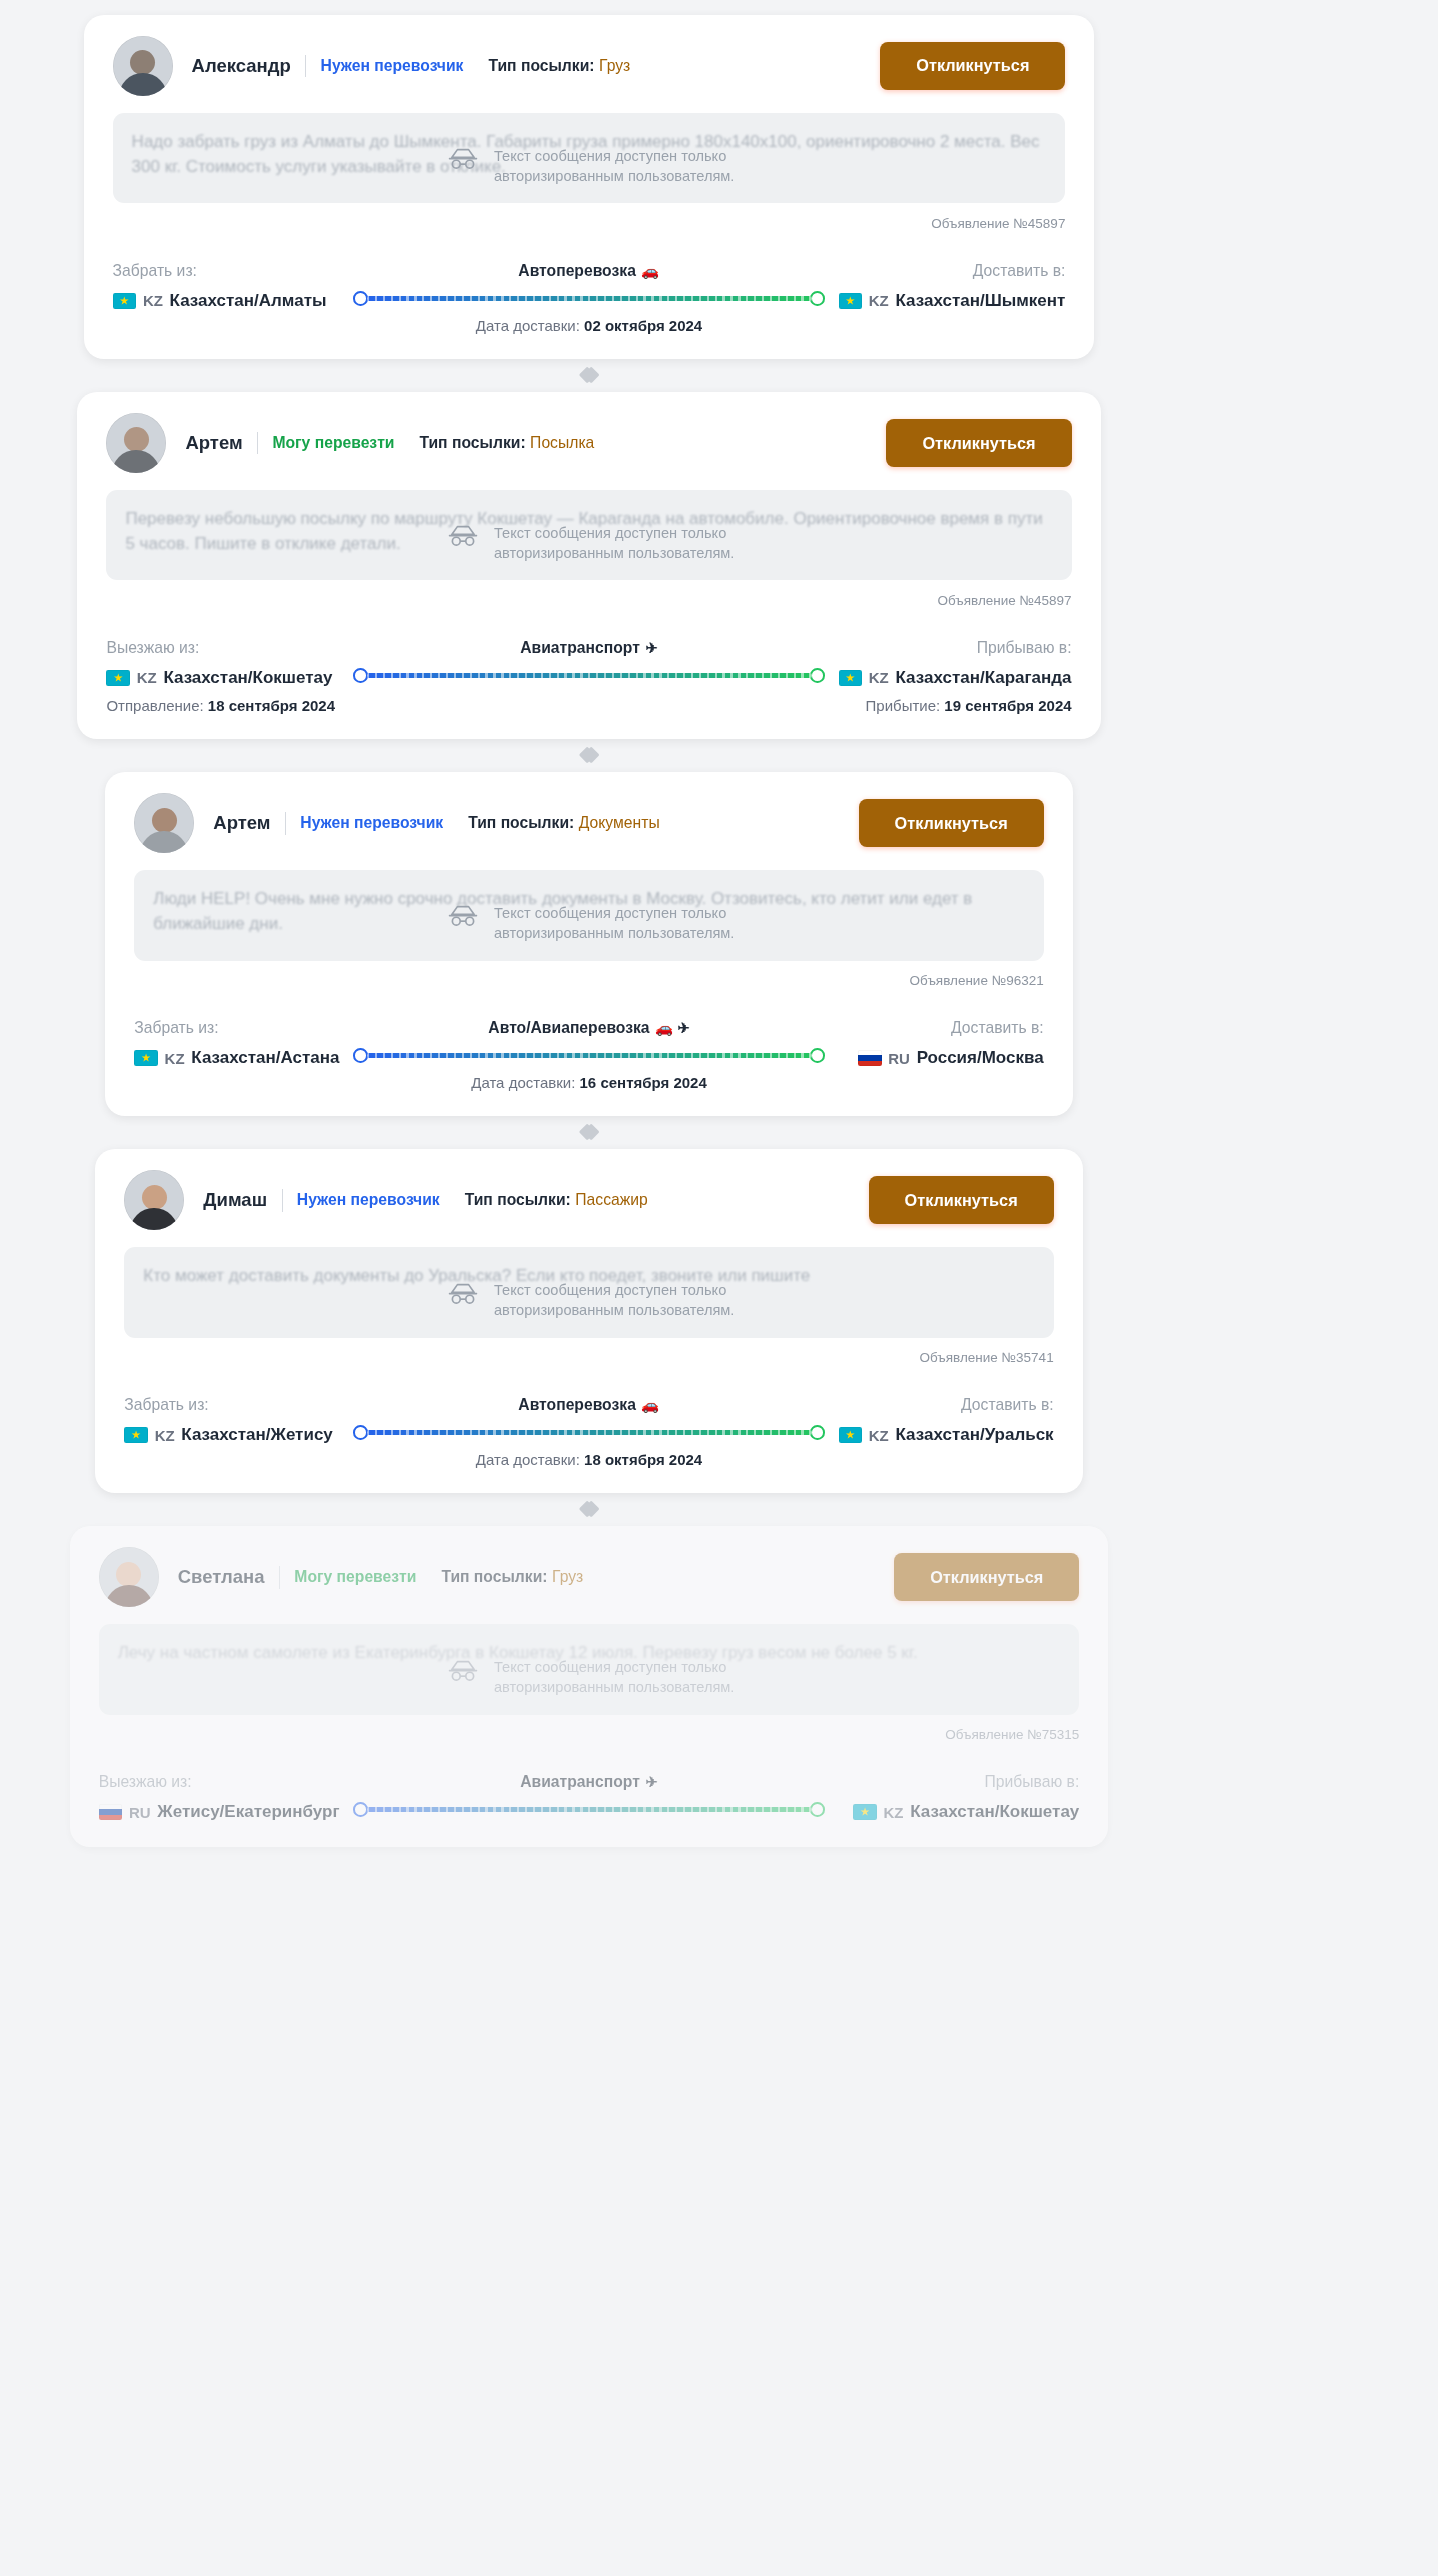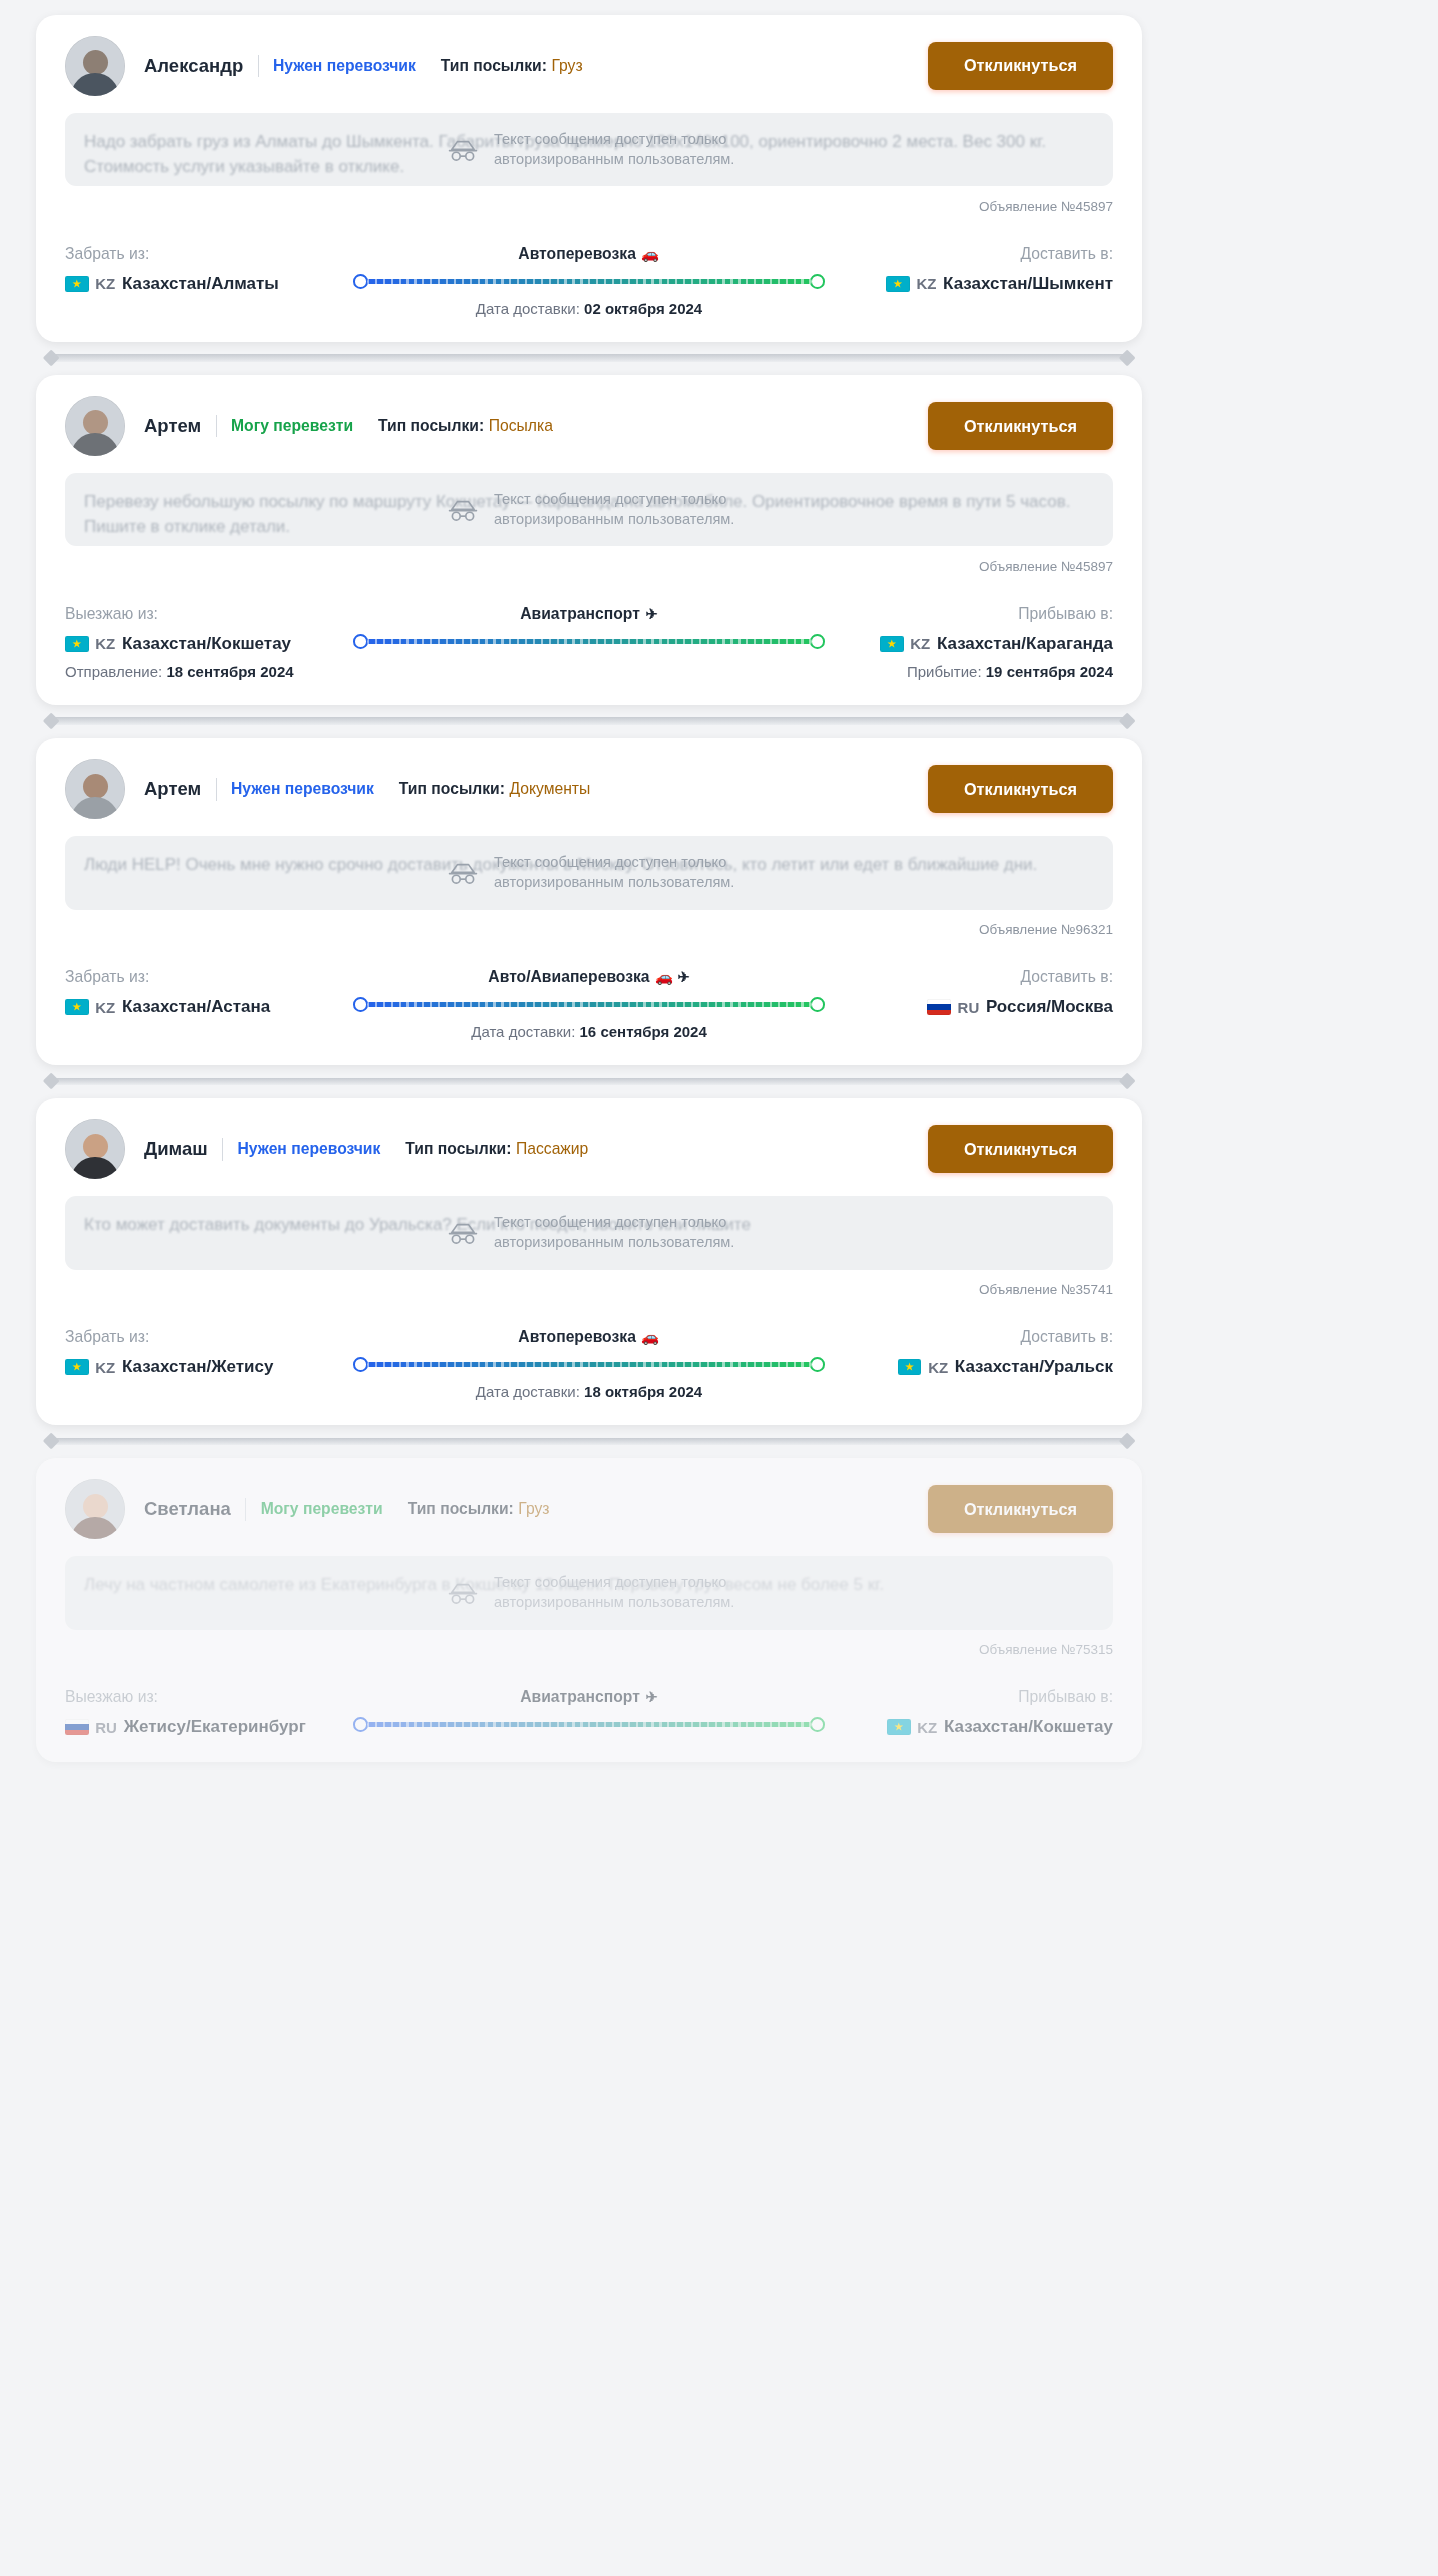--- a/index.html
+++ b/index.html
@@ -9,20 +9,21 @@
     font-family: "Liberation Sans", sans-serif;
   }
   body { padding: 0 0 22.5px 0; }
 
   .feed {
     width: 1178px;
     padding: 14.6px 36px 0 36px;
     display: flex;
     flex-direction: column;
     gap: 26px;
+    align-items: center;
   }
 
   .card {
     background: #ffffff;
     border-radius: 20px;
     box-shadow: 0 2.2px 10px rgba(0,0,0,0.07);
     padding: 21.4px 29px 25px 29px;
     position: relative;
   }
   .card.faded { opacity: 0.45; }
@@ -157,20 +158,21 @@
     width: 38px;
     height: 26px;
     flex: 0 0 38px;
     position: relative;
   }
   .msg-note {
     font-size: 14.6px;
     line-height: 1.35;
     color: #9aa2ac;
     white-space: pre-line;
+    margin-top: 17px;
   }
 
   
   .ad-no {
     text-align: right;
     font-size: 13.5px;
     color: #8d95a0;
     margin-top: 12.4px;
   }
 

